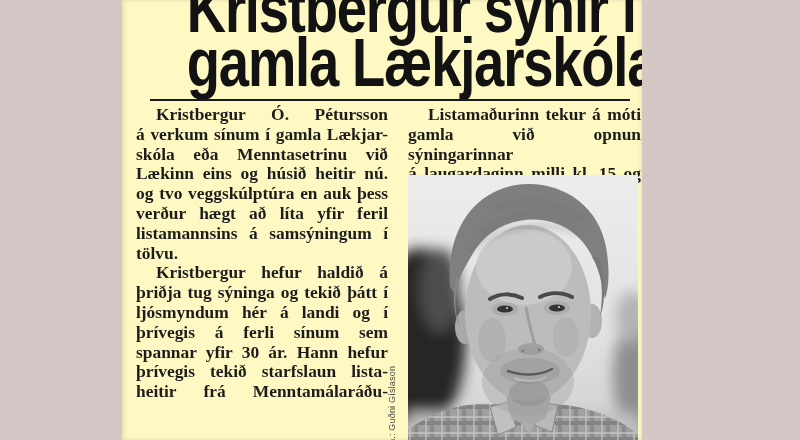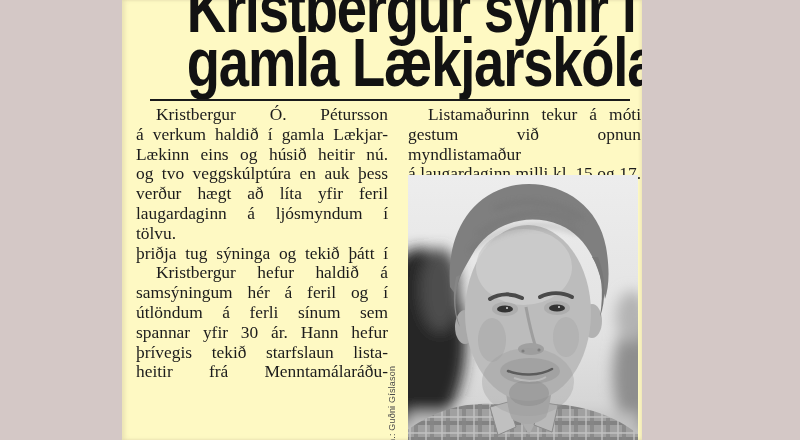--- a/index.html
+++ b/index.html
@@ -24,21 +24,21 @@
   .hl1{top:-26px;}
   .hl2{top:28px;}
   .rule{position:absolute;left:28px;top:99px;width:480px;height:2px;background:#1a1a1a;}
   
   .col{
     position:absolute;top:105px;color:#1c1c1c;
     font-size:17.4px;line-height:19.8px;
   }
   .col-left{left:14px;width:252px;}
   .col-right{left:286px;width:233px;}
-  .bl{text-align:justify;text-align-last:justify;white-space:normal;}
+  .bl{text-align:justify;text-align-last:justify;white-space:normal;font-weight:bold;}
   .bl.noj{text-align-last:left;}
   .bl.indent{text-indent:20px;}
   
   .photo{position:absolute;left:286px;top:175px;width:230px;height:265px;overflow:hidden;background:#e6e6e6;}
   .photo svg{display:block;}
   
   .credit{
     position:absolute;left:265px;top:444px;
     transform:rotate(-90deg);transform-origin:0 0;
     font-family:"Liberation Sans", sans-serif;font-size:9px;color:#4a4a4a;
@@ -50,38 +50,39 @@
 
 <div class="stage">
   <div class="page">
 
     <div class="hl-line hl1">Kristbergur sýnir í</div>
     <div class="hl-line hl2">gamla Lækjarskóla</div>
     <div class="rule"></div>
 
     <div class="col col-left">
       <div class="bl indent">Kristbergur Ó. Pétursson</div>
-      <div class="bl">á verkum haldið í gamla Lækjar-</div>
+      <div class="bl">á verkum sínum í gamla Lækjar-</div>
+      <div class="bl">skóla eða Menntasetrinu við</div>
       <div class="bl">Lækinn eins og húsið heitir nú.</div>
       <div class="bl">og tvo veggskúlptúra en auk þess</div>
       <div class="bl">verður hægt að líta yfir feril</div>
-      <div class="bl">laugardaginn á ljósmyndum í</div>
+      <div class="bl">listamannsins á samsýningum í</div>
       <div class="bl noj">tölvu.</div>
+      <div class="bl indent">Kristbergur hefur haldið á</div>
       <div class="bl">þriðja tug sýninga og tekið þátt í</div>
-      <div class="bl indent">Kristbergur hefur haldið á</div>
-      <div class="bl">samsýningum hér á feril og í</div>
-      <div class="bl">útlöndum á ferli sínum sem</div>
+      <div class="bl">ljósmyndum hér á landi og í</div>
+      <div class="bl">þrívegis á ferli sínum sem</div>
       <div class="bl">spannar yfir 30 ár. Hann hefur</div>
       <div class="bl">þrívegis tekið starfslaun lista-</div>
       <div class="bl">heitir frá Menntamálaráðu-</div>
     </div>
 
     <div class="col col-right">
       <div class="bl indent">Listamaðurinn tekur á móti</div>
-      <div class="bl">gestum við opnun myndlistamaður</div>
+      <div class="bl">gamla við opnun sýningarinnar</div>
       <div class="bl">á laugardaginn milli kl. 15 og 17.</div>
     </div>
 
     <div class="photo">
       <svg width="230" height="265" viewBox="0 0 230 265" xmlns="http://www.w3.org/2000/svg">
         <defs>
           <linearGradient id="sky" x1="0" y1="0" x2="0" y2="1">
             <stop offset="0" stop-color="#ededed"></stop>
             <stop offset=".6" stop-color="#e2e2e2"></stop>
             <stop offset="1" stop-color="#cfcfcf"></stop>

